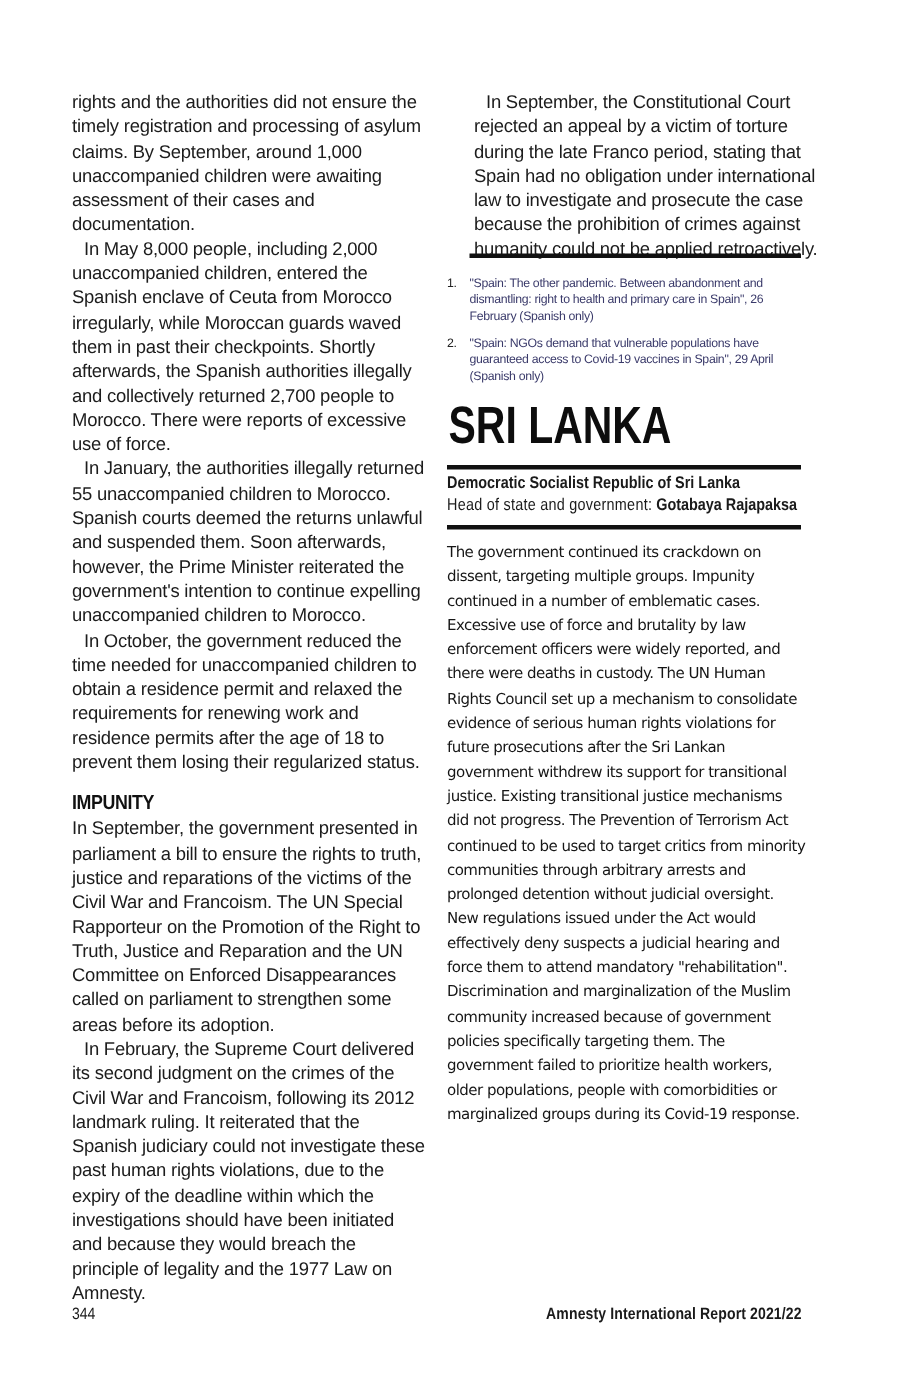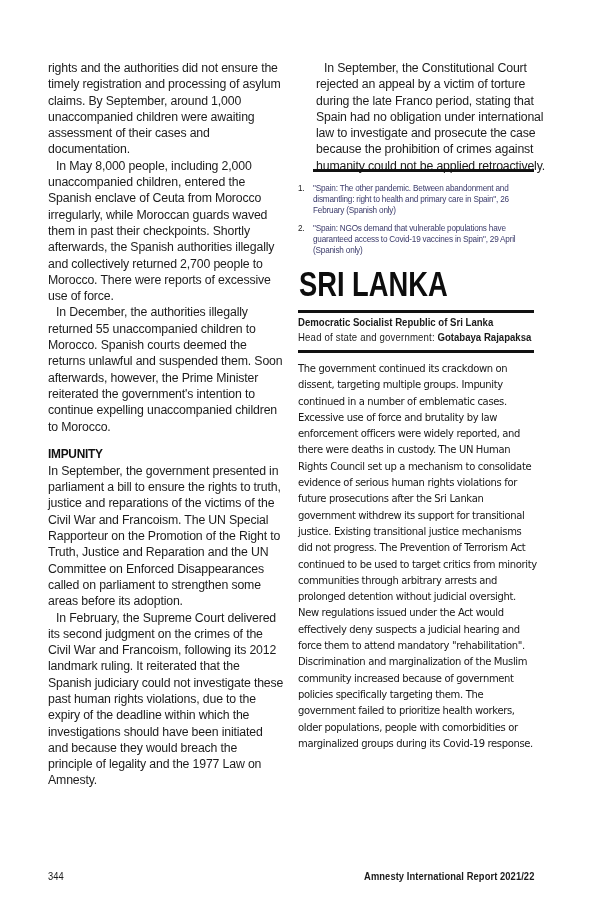--- a/index.html
+++ b/index.html
@@ -40,21 +40,22 @@
             font-size: 11px; color: #1a1a1a; }
   .page-num { left: 48px; transform: scaleX(0.85); transform-origin: left; }
   .pub { right: 66px; transform: scaleX(0.85); transform-origin: right; font-weight: bold; letter-spacing: 0.1px; }
 </style>
 </head>
 <body>
 
 <div class="col col-left body-text">
   <p>rights and the authorities did not ensure the timely registration and processing of asylum claims. By September, around 1,000 unaccompanied children were awaiting assessment of their cases and documentation.</p>
   <p class="indent">In May 8,000 people, including 2,000 unaccompanied children, entered the Spanish enclave of Ceuta from Morocco irregularly, while Moroccan guards waved them in past their checkpoints. Shortly afterwards, the Spanish authorities illegally and collectively returned 2,700 people to Morocco. There were reports of excessive use of force.</p>
-  <p class="indent">In December, the authorities illegally returned 55 unaccompanied children to Morocco. Spanish courts deemed the returns unlawful and suspended them. Soon afterwards, however, the Prime Minister reiterated the government's intention to continue expelling unaccompanied children to Morocco.</p>
+  <p class="indent">In January, the authorities illegally returned 55 unaccompanied children to Morocco. Spanish courts deemed the returns unlawful and suspended them. Soon afterwards, however, the Prime Minister reiterated the government's intention to continue expelling unaccompanied children to Morocco.</p>
+  <p class="indent">In October, the government reduced the time needed for unaccompanied children to obtain a residence permit and relaxed the requirements for renewing work and residence permits after the age of 18 to prevent them losing their regularized status.</p>
   <div class="subhead">IMPUNITY</div>
   <p>In September, the government presented in parliament a bill to ensure the rights to truth, justice and reparations of the victims of the Civil War and Francoism. The UN Special Rapporteur on the Promotion of the Right to Truth, Justice and Reparation and the UN Committee on Enforced Disappearances called on parliament to strengthen some areas before its adoption.</p>
   <p class="indent">In February, the Supreme Court delivered its second judgment on the crimes of the Civil War and Francoism, following its 2012 landmark ruling. It reiterated that the Spanish judiciary could not investigate these past human rights violations, due to the expiry of the deadline within which the investigations should have been initiated and because they would breach the principle of legality and the 1977 Law on Amnesty.</p>
 </div>
 
 <div class="col col-right body-text">
   <p class="indent">In September, the Constitutional Court rejected an appeal by a victim of torture during the late Franco period, stating that Spain had no obligation under international law to investigate and prosecute the case because the prohibition of crimes against humanity could not be applied retroactively.</p>
 </div>
 
 <div class="rule fn-rule"></div>

